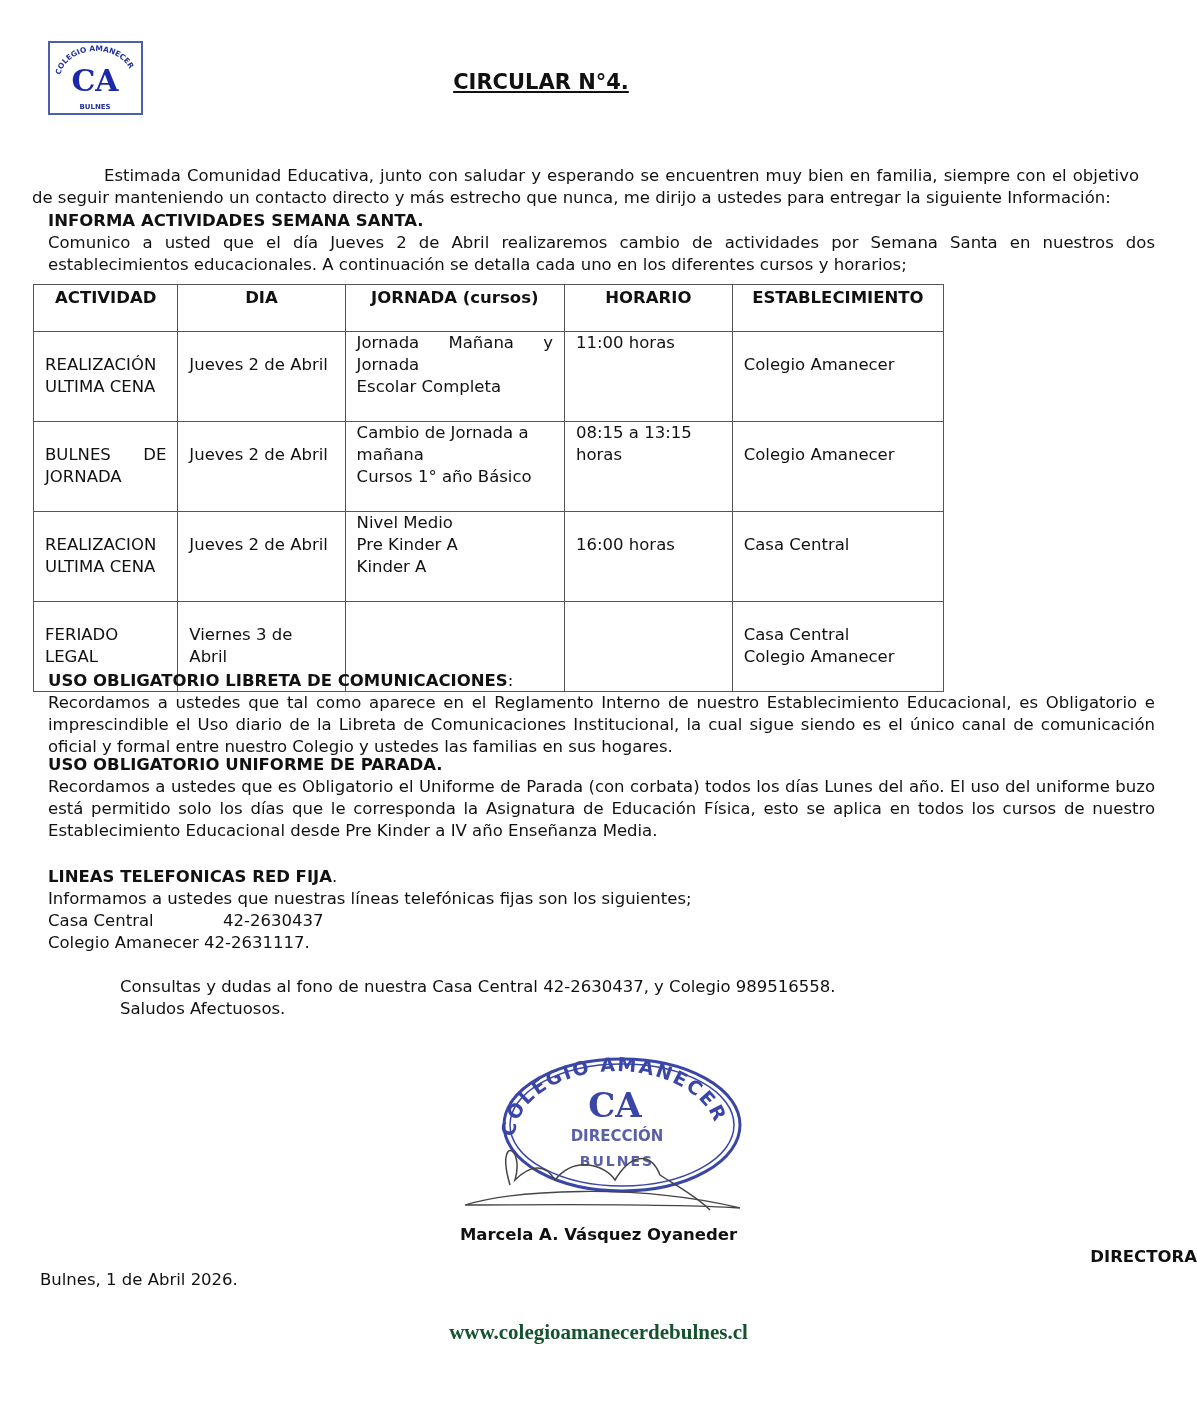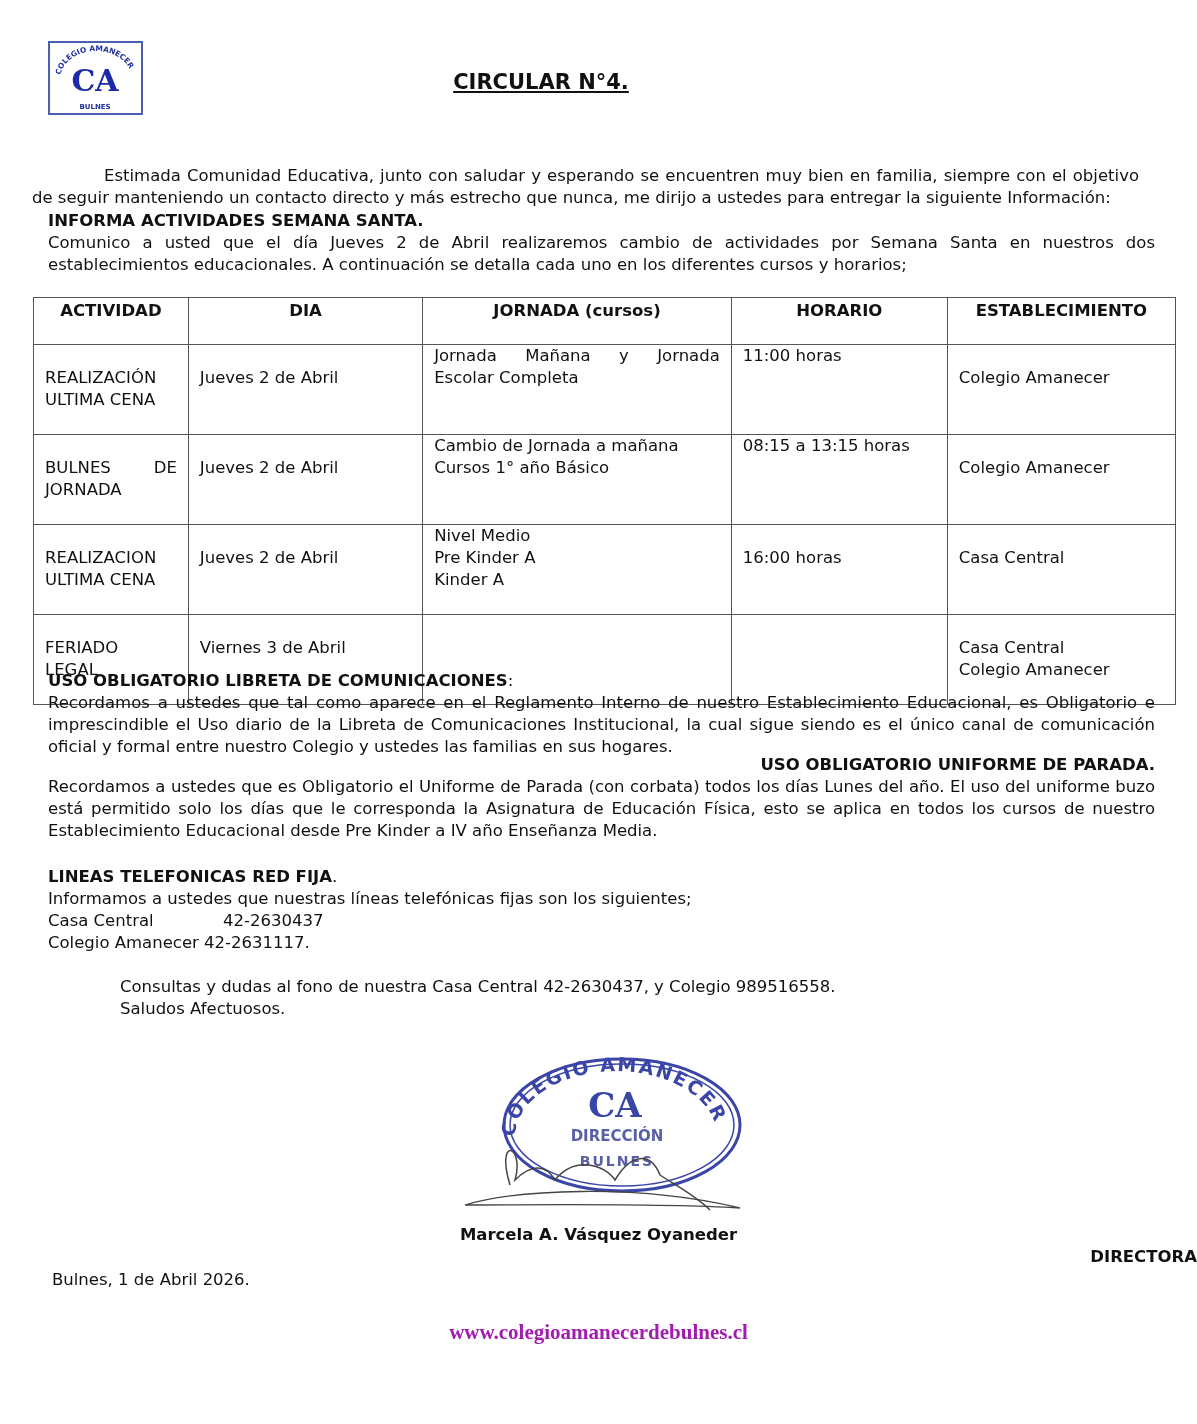--- a/index.html
+++ b/index.html
@@ -4,27 +4,27 @@
 <style>
   html, body { margin:0; padding:0; background:#ffffff; }
   body { width:1197px; height:1424px; position:relative; overflow:hidden;
          font-family:"DejaVu Sans", sans-serif; color:#111; font-size:16.5px; }
   .abs { position:absolute; }
   .logo { left:48px; top:41px; width:95px; height:74px; border:2px solid #4a5fb0; box-sizing:border-box; background:#fff; }
   .title { left:0; width:1082px; top:70px; text-align:center; font-weight:bold; font-size:21px; text-decoration:underline; }
   p.para { margin:0; text-align:justify; line-height:22px; }
   .indent { text-indent:72px; }
   .heading { font-weight:bold; }
-  table.acts { border-collapse:collapse; position:absolute; left:33px; top:297px; width:1143px; }
+  table.acts { border-collapse:collapse; position:absolute; left:33px; top:284px; width:911px; }
   table.acts td, table.acts th { border:1px solid #555; vertical-align:top; padding:0 11px; line-height:22px; font-size:16.5px; }
   table.acts th { height:44px; padding-top:2px; text-align:center; }
   table.acts td { height:67px; }
   .cell-center { padding-top:22px !important; }
   .sig-name { left:0; width:1197px; text-align:center; font-weight:bold; line-height:22px; }
-  .url { left:0; width:1197px; text-align:center; top:1320px; font-family:"Liberation Serif", serif; font-weight:bold; font-size:21px; color:#a21caf; }
+  .url { left:0; width:1197px; text-align:center; top:1320px; font-family:"Liberation Serif", serif; font-weight:bold; font-size:21px; color:#14532d; }
 </style>
 </head>
 <body>
 
 <div class="abs logo">
   <svg width="91" height="70" viewBox="0 0 91 70">
     <defs>
         <path id="arcTop" d="M10,36 A36,28 0 0 1 82,36"></path>
       </defs>
     <text font-size="7.5" font-weight="bold" fill="#2233a0" font-family="DejaVu Sans, sans-serif"><textPath href="#arcTop" startOffset="4">COLEGIO AMANECER</textPath></text>
@@ -115,21 +115,21 @@
   </tr>
 </tbody>
   </table>
 
 <div class="abs" style="left:48px; top:642px; width:1107px;">
   <div style="line-height:22px;margin-top:28px;"><span class="heading">USO OBLIGATORIO LIBRETA DE COMUNICACIONES</span><span>:</span></div>
   <p class="para">Recordamos a ustedes que tal como aparece en el Reglamento Interno de nuestro Establecimiento Educacional, es Obligatorio e imprescindible el Uso diario de la Libreta de Comunicaciones Institucional, la cual sigue siendo es el único canal de comunicación oficial y formal entre nuestro Colegio y ustedes las familias en sus hogares.</p>
 </div>
 
 <div class="abs" style="left:48px; top:754px; width:1107px;">
-  <div class="heading" style="line-height:22px;text-align:right;">USO OBLIGATORIO UNIFORME DE PARADA.</div>
+  <div class="heading" style="line-height:22px;">USO OBLIGATORIO UNIFORME DE PARADA.</div>
   <p class="para">Recordamos a ustedes que es Obligatorio el Uniforme de Parada (con corbata) todos los días Lunes del año. El uso del uniforme buzo está permitido solo los días que le corresponda la Asignatura de Educación Física, esto se aplica en todos los cursos de nuestro Establecimiento Educacional desde Pre Kinder a IV año Enseñanza Media.</p>
 </div>
 
 <div class="abs" style="left:48px; top:866px; width:1107px; line-height:22px;">
   <div><span class="heading">LINEAS TELEFONICAS RED FIJA</span><span>.</span></div>
   <div>Informamos a ustedes que nuestras líneas telefónicas fijas son los siguientes;</div>
   <div><span style="display:inline-block;width:175px">Casa Central</span><span>42-2630437</span></div>
   <div><span>Colegio Amanecer</span> <span>42-2631117.</span></div>
 </div>
 
@@ -150,15 +150,15 @@
     <text x="162" y="96" text-anchor="middle" font-size="15" font-weight="bold" fill="#5a60a8" font-family="DejaVu Sans, sans-serif">DIRECCIÓN</text>
     <text x="162" y="121" text-anchor="middle" font-size="14" font-weight="bold" fill="#5a60a8" font-family="DejaVu Sans, sans-serif" letter-spacing="2">BULNES</text>
     <path d="M55,140 C40,90 70,100 60,135 C75,120 90,118 100,135 C120,110 150,120 160,135 C175,110 195,105 205,130 C220,140 240,150 255,165" fill="none" stroke="#444" stroke-width="1.5"></path>
     <path d="M10,160 C60,145 180,138 285,163 C200,158 80,160 10,160 Z" fill="none" stroke="#444" stroke-width="1.3"></path>
   </svg>
 </div>
 
 <div class="abs sig-name" style="top:1224px;">Marcela A. Vásquez Oyaneder</div>
 <div class="abs sig-name" style="top:1246px;text-align:right;">DIRECTORA</div>
 
-<div class="abs" style="left:52px; top:1269px; line-height:22px;">Bulnes, 1 de Abril 2026.</div>
+<div class="abs" style="left:40px; top:1269px; line-height:22px;">Bulnes, 1 de Abril 2026.</div>
 
 <div class="abs url">www.colegioamanecerdebulnes.cl</div>
 
 </body></html>

